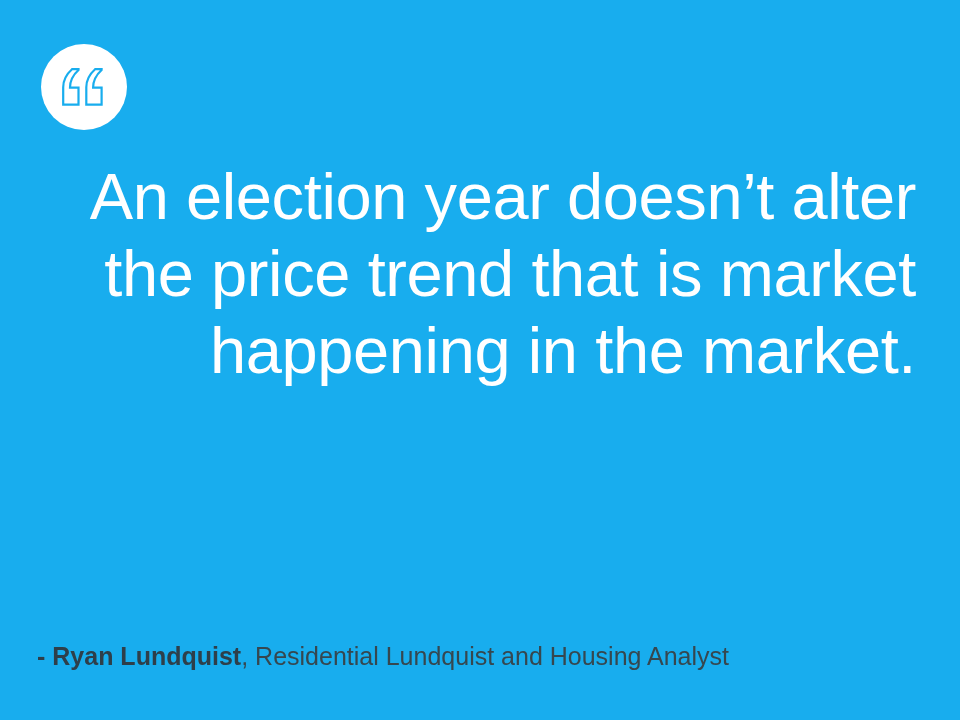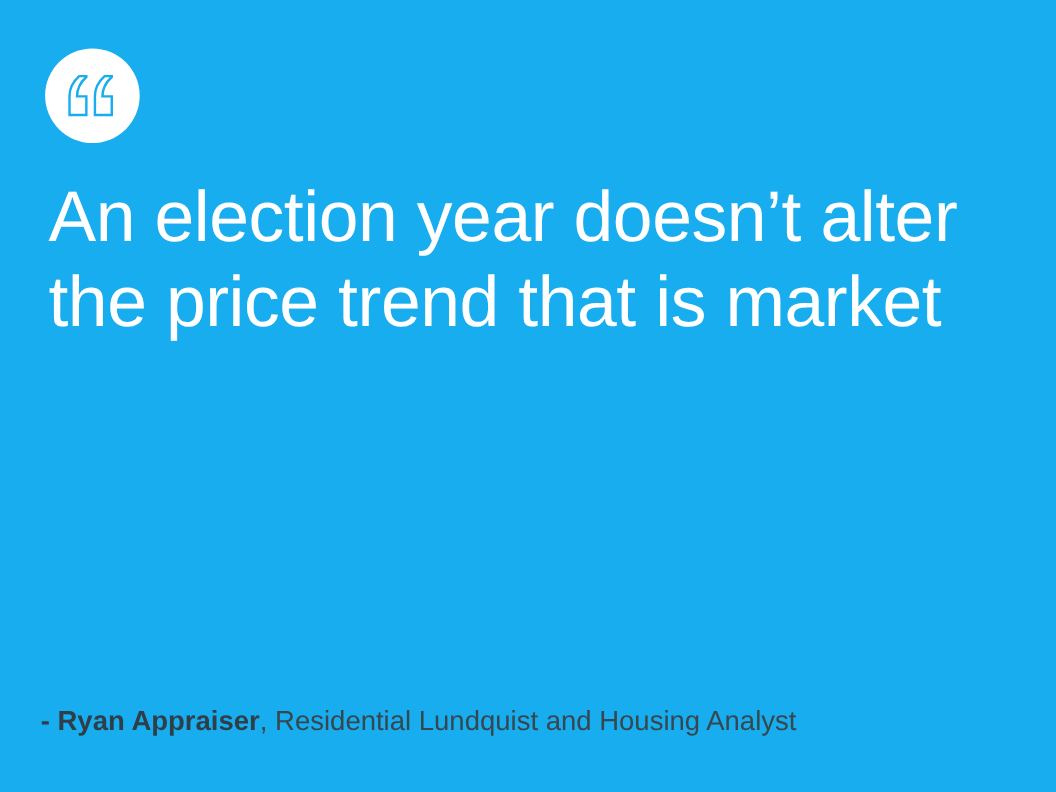--- a/index.html
+++ b/index.html
@@ -39,23 +39,24 @@
   }
   .quote-badge svg {
     display: block;
     width: 46px;
     height: 40px;
   }
 
   
   .quote-body {
     position: absolute;
-    left: 44px;
+    left: 32px;
     top: 158px;
     width: 884px;
+    text-align: right;
   }
   .quote-line {
     color: #ffffff;
     font-family: "Liberation Sans", sans-serif;
     font-size: 65px;
     font-weight: 400;
     line-height: 77px;
     letter-spacing: -0.4px;
     white-space: nowrap;
   }
@@ -92,19 +93,20 @@
           <path d="M17.5 2.2 L11.0 2.2 C5.2 7.4 2.2 13.6 2.2 20.2 L2.2 37.6 L17.5 37.6 L17.5 20.6 L9.0 20.6 C9.0 14.2 12.0 8.0 17.5 3.0 Z"></path>
           <path d="M40.6 2.2 L34.1 2.2 C28.3 7.4 25.3 13.6 25.3 20.2 L25.3 37.6 L40.6 37.6 L40.6 20.6 L32.1 20.6 C32.1 14.2 35.1 8.0 40.6 3.0 Z"></path>
         </g>
       </svg>
     </span>
   </div>
 
   <div class="quote-body">
     <div class="quote-line">An election year doesn’t alter</div>
     <div class="quote-line">the price trend that is market</div>
+    <div class="quote-line">happening in the market.</div>
   </div>
 
   <div class="attribution">
-    <span class="author">- </span><span class="author">Ryan Appraiser</span><span class="role">, </span><span class="role">Residential Lundquist and Housing Analyst</span>
+    <span class="author">- </span><span class="author">Ryan Lundquist</span><span class="role">, </span><span class="role">Residential Lundquist and Housing Analyst</span>
   </div>
 
 </div>
 
 </body></html>

